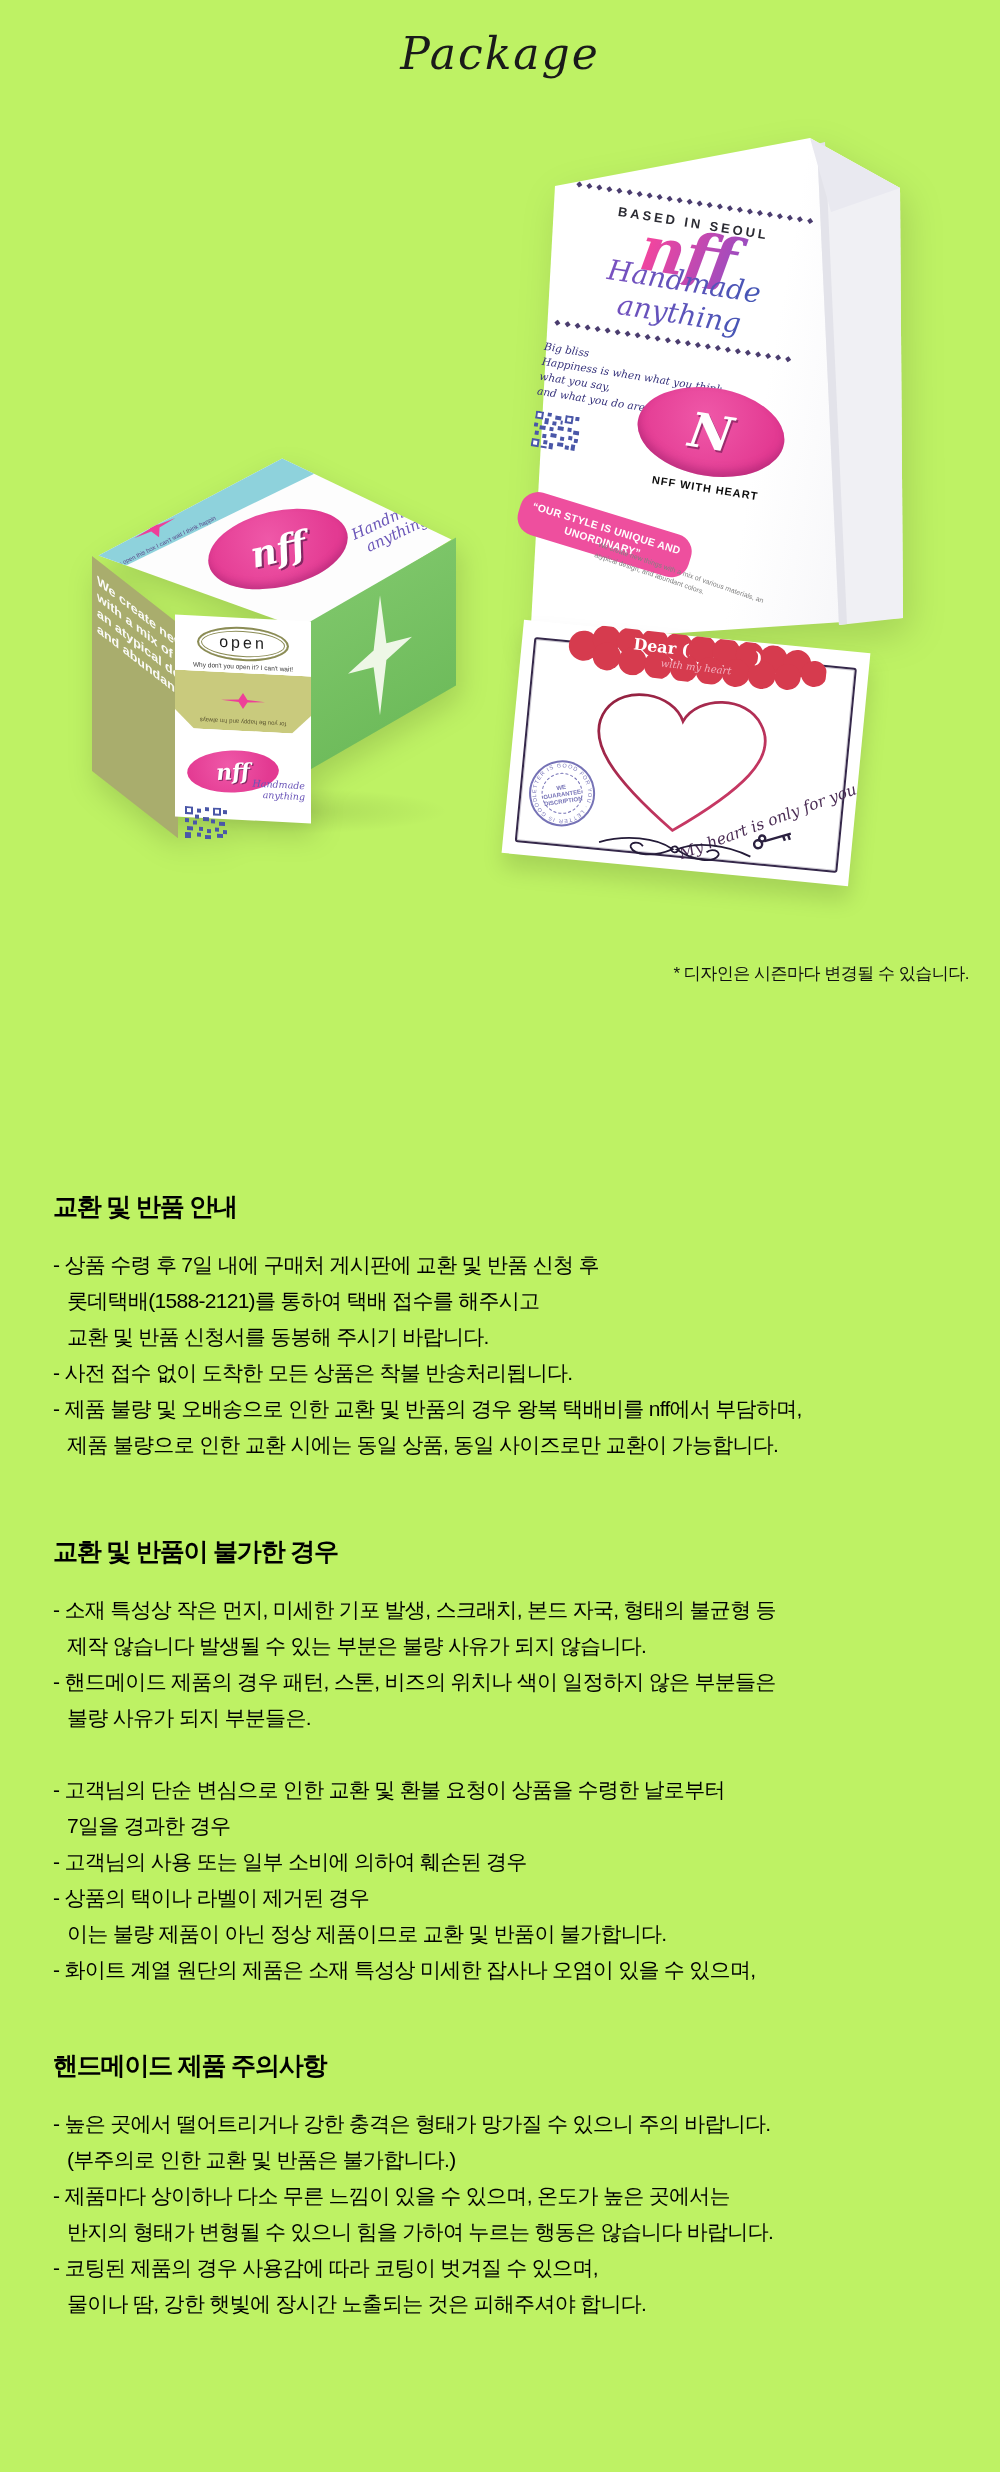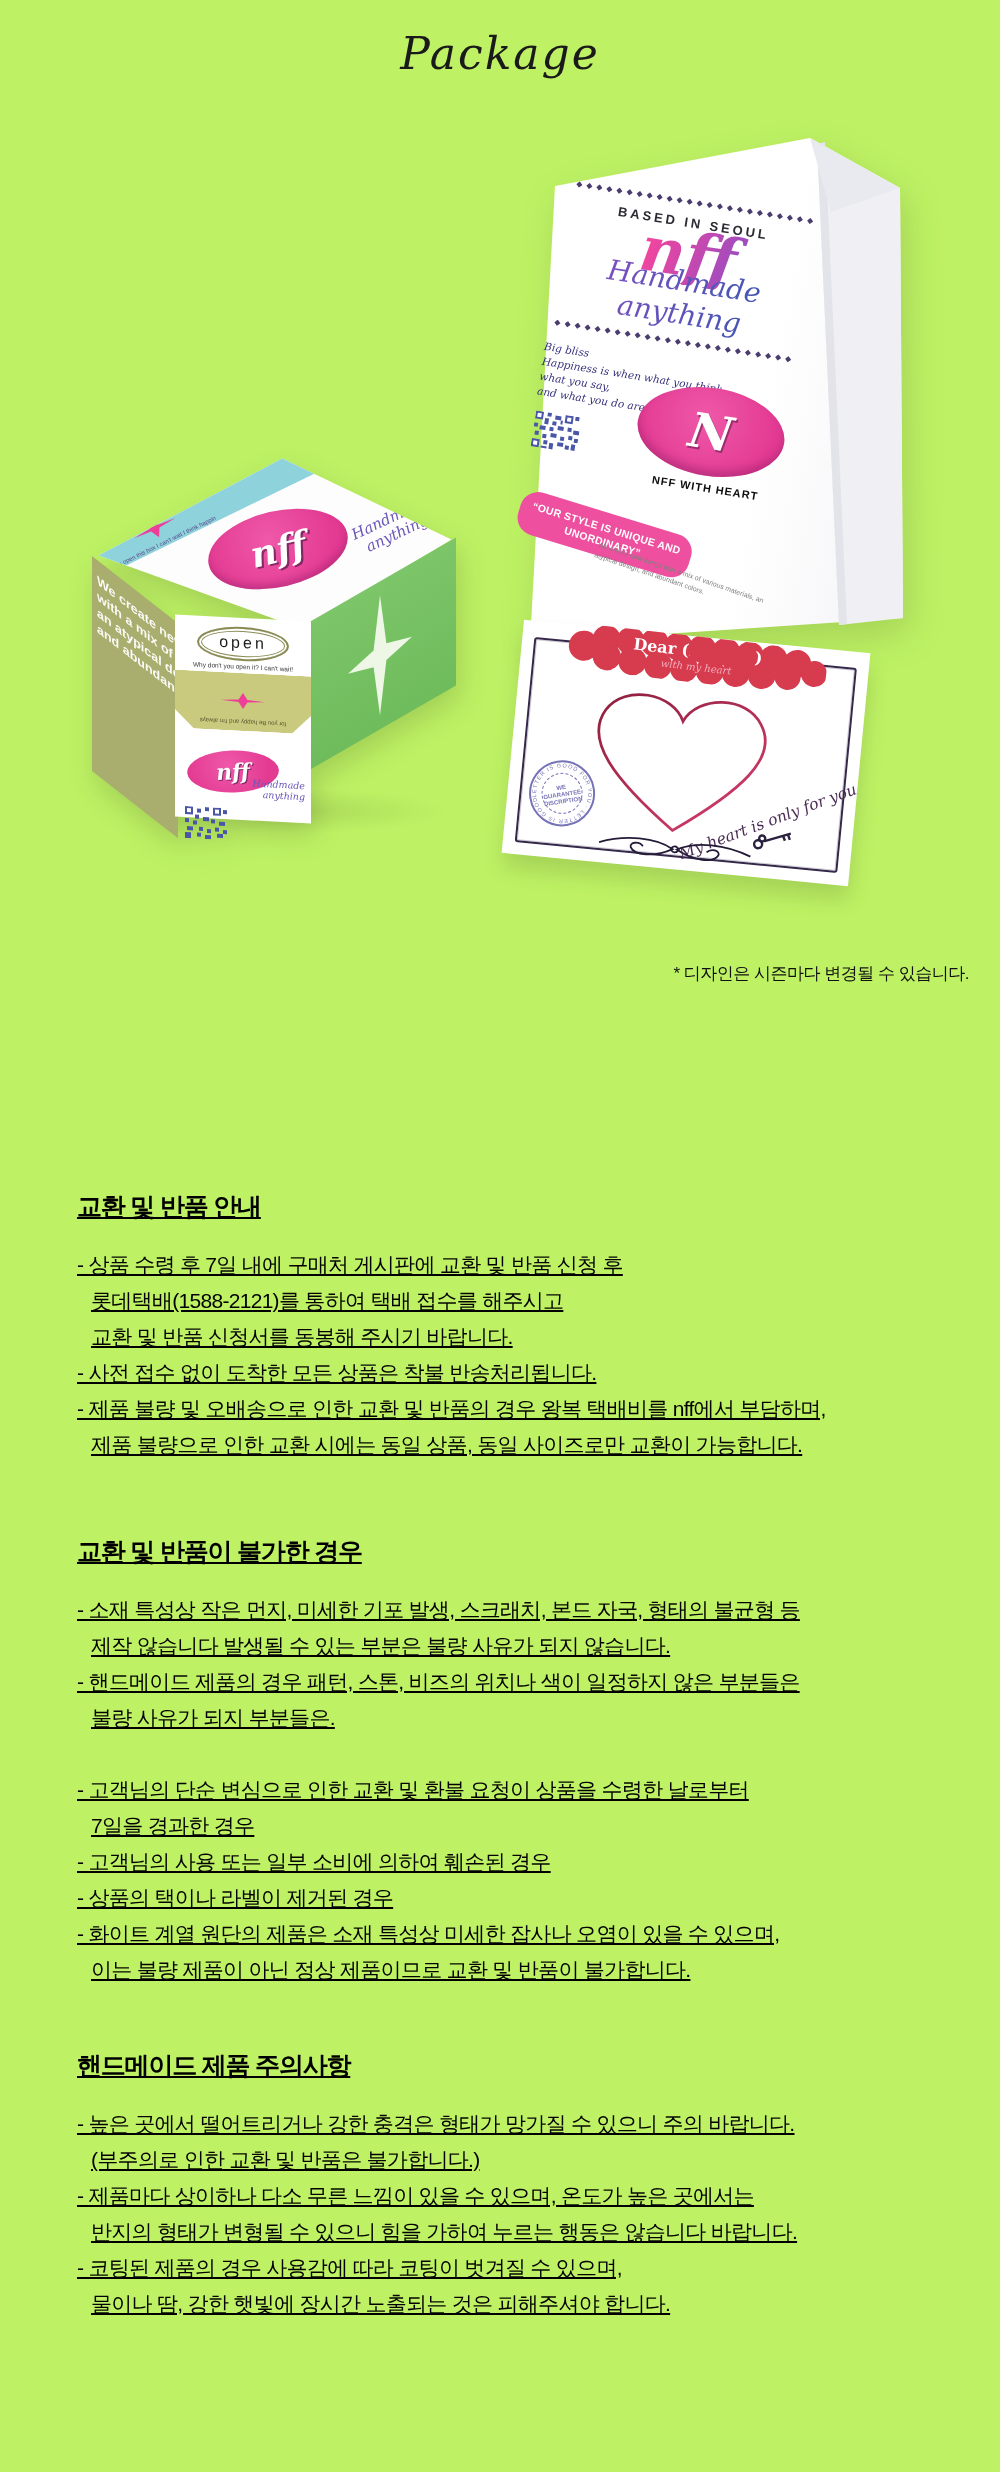--- a/index.html
+++ b/index.html
@@ -115,21 +115,21 @@
   .stamp{position:absolute;left:20px;top:134px;transform:rotate(-14deg);opacity:.8;}
   .card-script{position:absolute;left:168px;top:168px;width:190px;transform:rotate(-26deg);
     font-family:"DejaVu Serif",serif;font-style:italic;font-size:15.5px;color:#4a2c54;}
   .key{position:absolute;left:248px;top:186px;transform:rotate(-15deg);}
   .flourish{position:absolute;left:92px;top:202px;}
 
   
   .design-note{position:absolute;top:962px;right:31px;font-size:17px;letter-spacing:-.5px;color:#101010;}
 
   
-  .sec{position:absolute;left:77px;right:40px;text-decoration:underline;}
+  .sec{position:absolute;left:53px;right:40px;}
   .sec h2{margin:0 0 27px 0;font-size:25px;font-weight:700;letter-spacing:-1.2px;color:#000;line-height:27px;}
   .ln{font-size:21px;line-height:36px;letter-spacing:-.7px;color:#000;white-space:nowrap;}
   .ln.ind{padding-left:14px;}
   .spacer{height:36px;}
   .s1{top:1193px;}
   .s2{top:1538px;}
   .s3{top:2052px;}
   .qr-svg{display:block;}
 </style>
 </head>
@@ -379,22 +379,22 @@
     <h2>교환 및 반품이 불가한 경우</h2>
     <div class="ln">- 소재 특성상 작은 먼지, 미세한 기포 발생, 스크래치, 본드 자국, 형태의 불균형 등</div>
     <div class="ln ind">제작 않습니다 발생될 수 있는 부분은 불량 사유가 되지 않습니다.</div>
     <div class="ln">- 핸드메이드 제품의 경우 패턴, 스톤, 비즈의 위치나 색이 일정하지 않은 부분들은</div>
     <div class="ln ind">불량 사유가 되지 부분들은.</div>
     <div class="spacer"></div>
     <div class="ln">- 고객님의 단순 변심으로 인한 교환 및 환불 요청이 상품을 수령한 날로부터</div>
     <div class="ln ind">7일을 경과한 경우</div>
     <div class="ln">- 고객님의 사용 또는 일부 소비에 의하여 훼손된 경우</div>
     <div class="ln">- 상품의 택이나 라벨이 제거된 경우</div>
+    <div class="ln ind">이는 불량 제품이 아닌 정상 제품이므로 교환 및 반품이 불가합니다.</div>
     <div class="ln">- 화이트 계열 원단의 제품은 소재 특성상 미세한 잡사나 오염이 있을 수 있으며,</div>
-    <div class="ln ind">이는 불량 제품이 아닌 정상 제품이므로 교환 및 반품이 불가합니다.</div>
   </section>
 
   <section class="sec s3">
     <h2>핸드메이드 제품 주의사항</h2>
     <div class="ln">- 높은 곳에서 떨어트리거나 강한 충격은 형태가 망가질 수 있으니 주의 바랍니다.</div>
     <div class="ln ind">(부주의로 인한 교환 및 반품은 불가합니다.)</div>
     <div class="ln">- 제품마다 상이하나 다소 무른 느낌이 있을 수 있으며, 온도가 높은 곳에서는</div>
     <div class="ln ind">반지의 형태가 변형될 수 있으니 힘을 가하여 누르는 행동은 않습니다 바랍니다.</div>
     <div class="ln">- 코팅된 제품의 경우 사용감에 따라 코팅이 벗겨질 수 있으며,</div>
     <div class="ln ind">물이나 땀, 강한 햇빛에 장시간 노출되는 것은 피해주셔야 합니다.</div>

